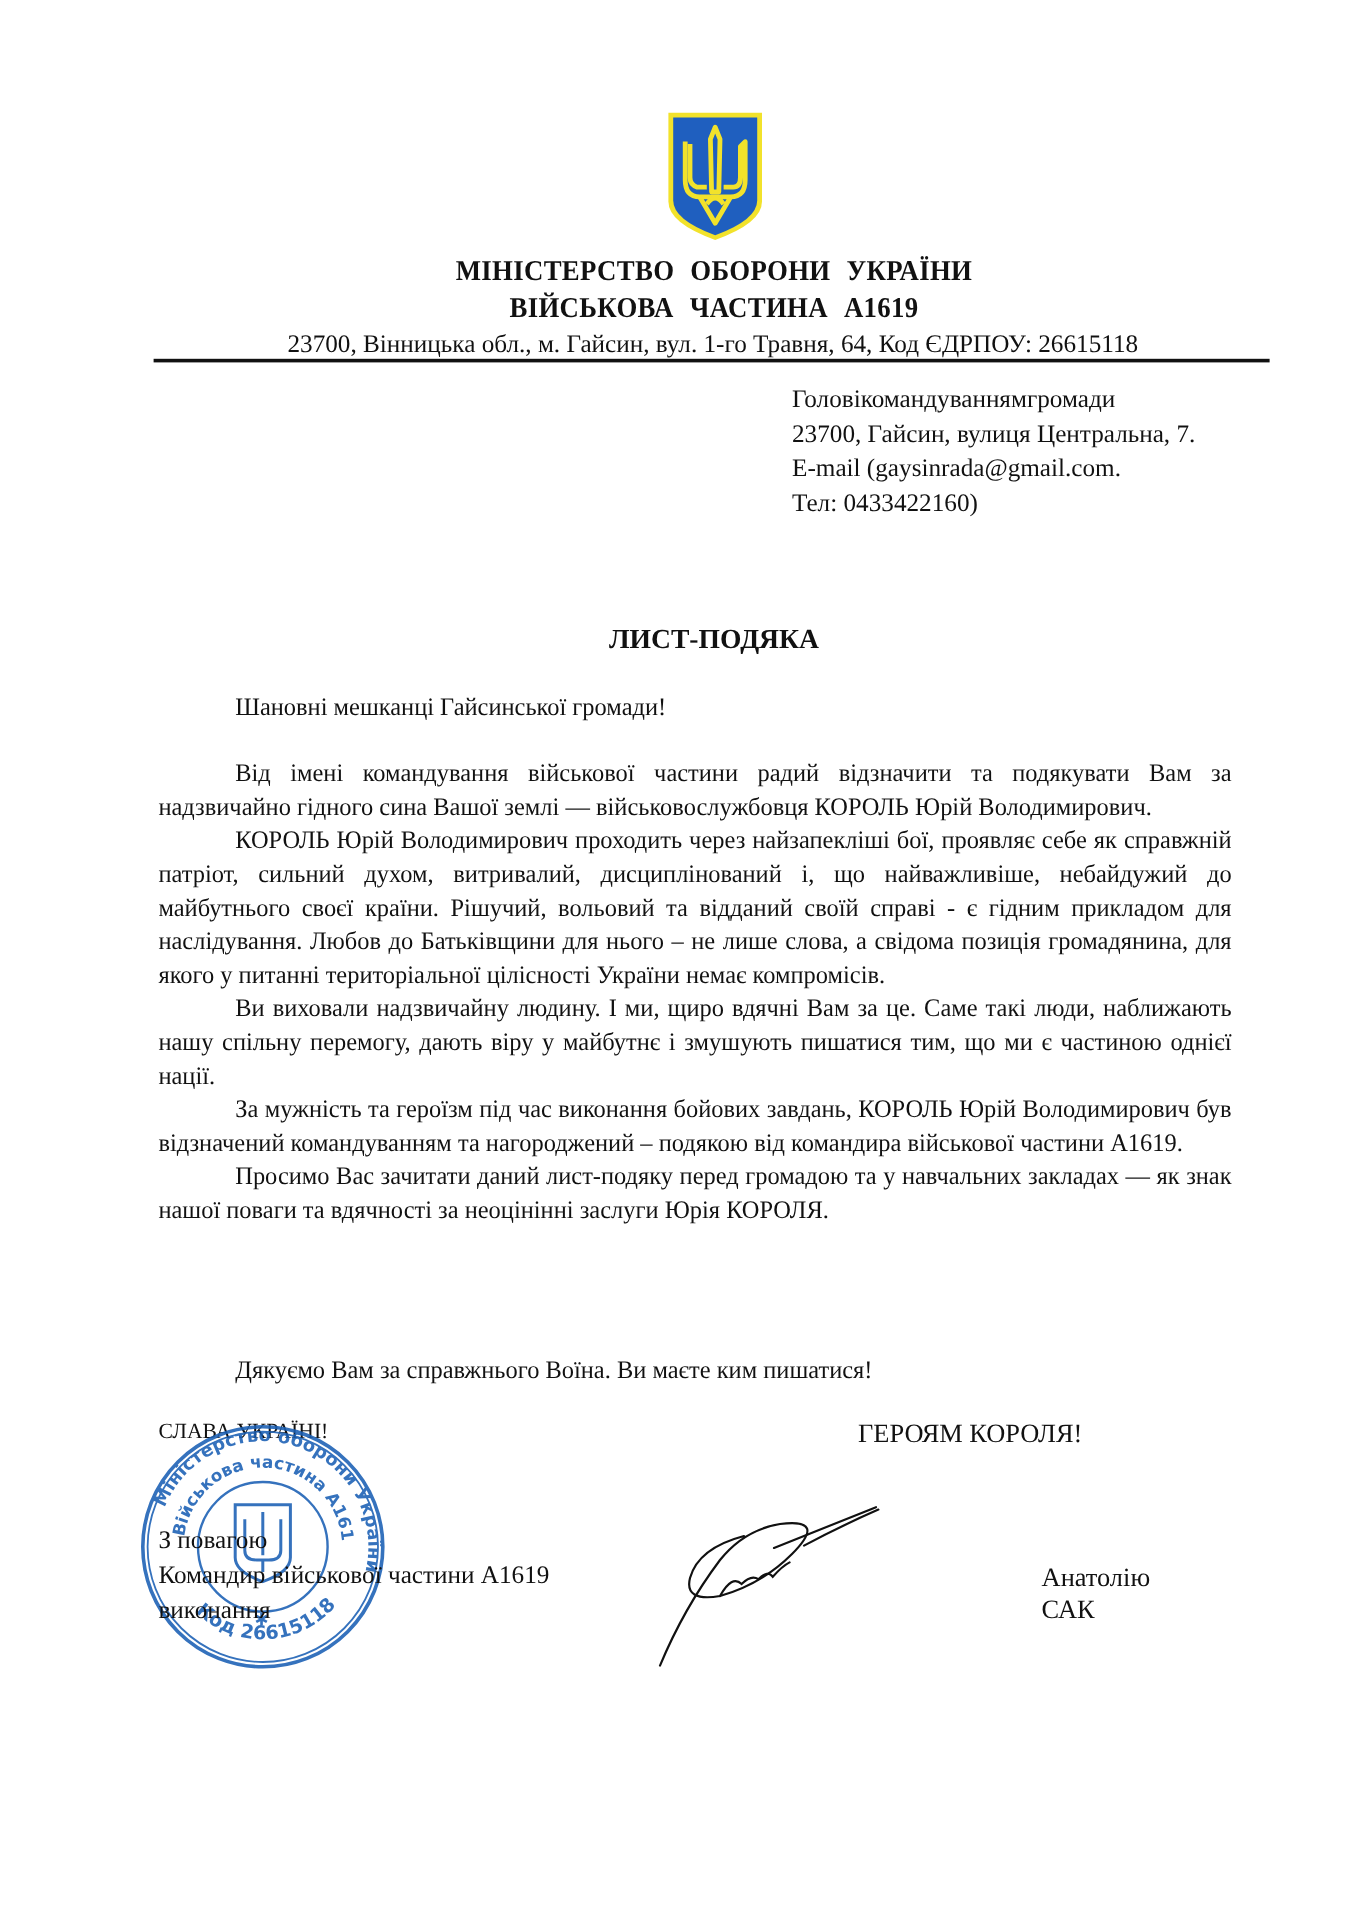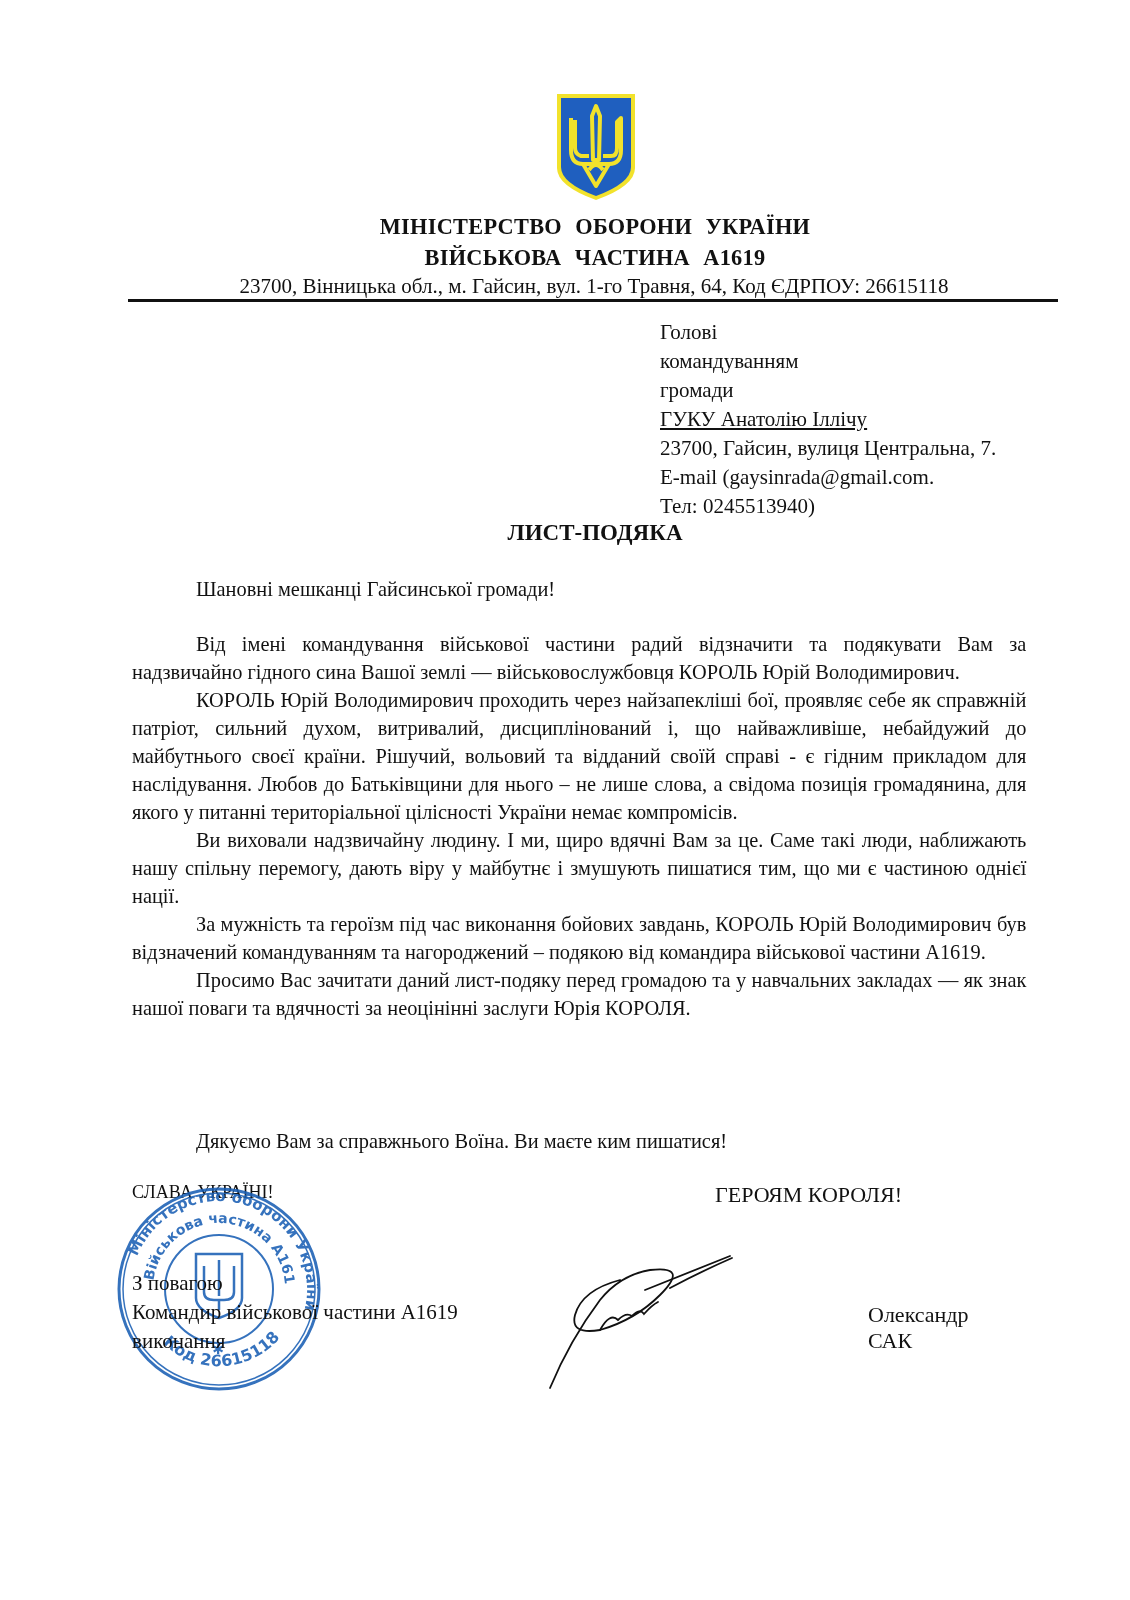--- a/index.html
+++ b/index.html
@@ -14,21 +14,21 @@
          font-size: 24px; letter-spacing: 0.3px; transform: scaleX(0.93); transform-origin: 595px 0; }
   .hdr1 { top: 213px; word-spacing: 8px; }
   .hdr2 { top: 244px; word-spacing: 8px; }
   .addr { position: absolute; left: 130px; width: 928px; top: 274px; text-align: center;
           font-size: 21px; }
   .rule { position: absolute; left: 128px; width: 930px; top: 299px; height: 0;
           border-top: 3px solid #111; }
 
   
   .recip { position: absolute; left: 660px; top: 318px; width: 395px; font-size: 21px; line-height: 29px; }
-  .recip .justify { display: flex; justify-content: flex-start; flex-direction: column; }
+  .recip .justify { display: flex; justify-content: flex-start; }
   .recip .u { text-decoration: underline; }
 
   .title { position: absolute; left: 0; width: 1190px; top: 520px; text-align: center;
            font-weight: bold; font-size: 23px; }
 
   .body { position: absolute; left: 132px; width: 922px; font-size: 21px; line-height: 28px;
           transform: scaleX(0.97); transform-origin: 0 0; }
   .greet { top: 575px; }
   .p { text-align: justify; text-indent: 66px; margin: 0; }
   .para-block { top: 630px; }
@@ -65,24 +65,23 @@
   <div class="hdr hdr2">ВІЙСЬКОВА  ЧАСТИНА А1619</div>
   <div class="addr">23700, Вінницька обл., м. Гайсин, вул. 1-го Травня, 64, Код ЄДРПОУ: 26615118</div>
   <div class="rule"></div>
 
   <div class="recip">
     <div class="justify">
       <span>Голові</span>
       <span>командуванням</span>
       <span>громади</span>
     </div>
-    <div><span class="u">ГУКУ Анатолію Іллічу</span></div>
     <div>23700, Гайсин, вулиця Центральна, 7.</div>
     <div>E-mail (gaysinrada@gmail.com.</div>
-    <div>Тел: 0245513940)</div>
+    <div>Тел: 0433422160)</div>
   </div>
 
   <div class="title">ЛИСТ-ПОДЯКА</div>
 
   <div class="body greet">
     <p class="p">Шановні мешканці Гайсинської громади!</p>
   </div>
 
   <div class="body para-block">
     <p class="p">Від імені командування військової частини радий відзначити та подякувати Вам за надзвичайно гідного сина Вашої землі — військовослужбовця КОРОЛЬ Юрій Володимирович.</p>
@@ -132,14 +131,14 @@
 
   <svg class="signature" viewBox="0 0 200 140">
     <g fill="none" stroke="#111" stroke-width="1.8" stroke-linecap="round">
       <path d="M10 138 Q30 90 60 50 Q80 25 110 20 Q150 15 120 45 Q95 70 60 80 Q30 85 35 65 Q42 40 80 30"></path>
       <path d="M60 80 Q70 62 78 70 Q86 62 92 66 Q100 58 104 64 Q112 55 118 52"></path>
       <path d="M105 40 L190 6"></path>
       <path d="M130 38 Q160 22 192 8"></path>
     </g>
   </svg>
 
-  <div class="signer-name">Олександр САК</div>
+  <div class="signer-name">Анатолію САК</div>
 </div>
 
 </body></html>

